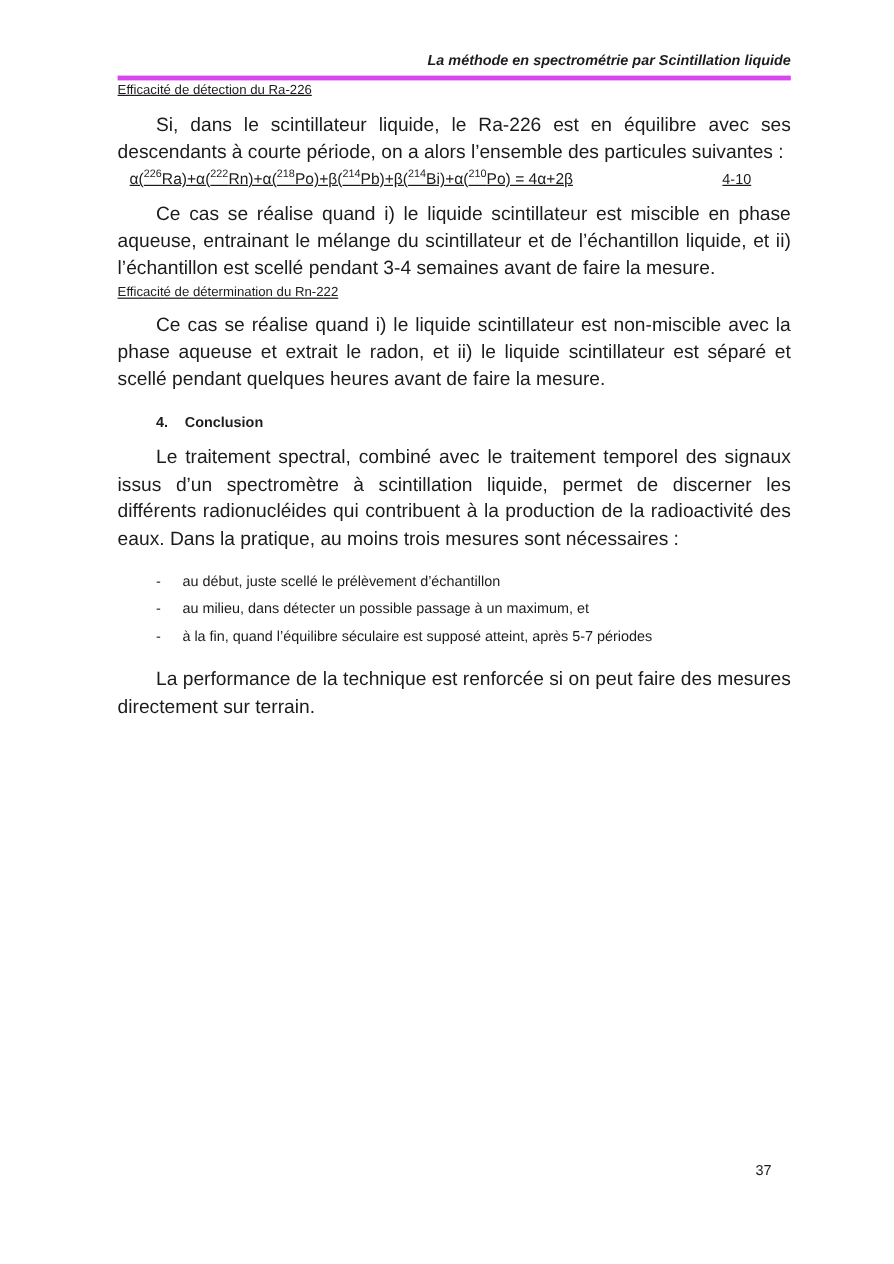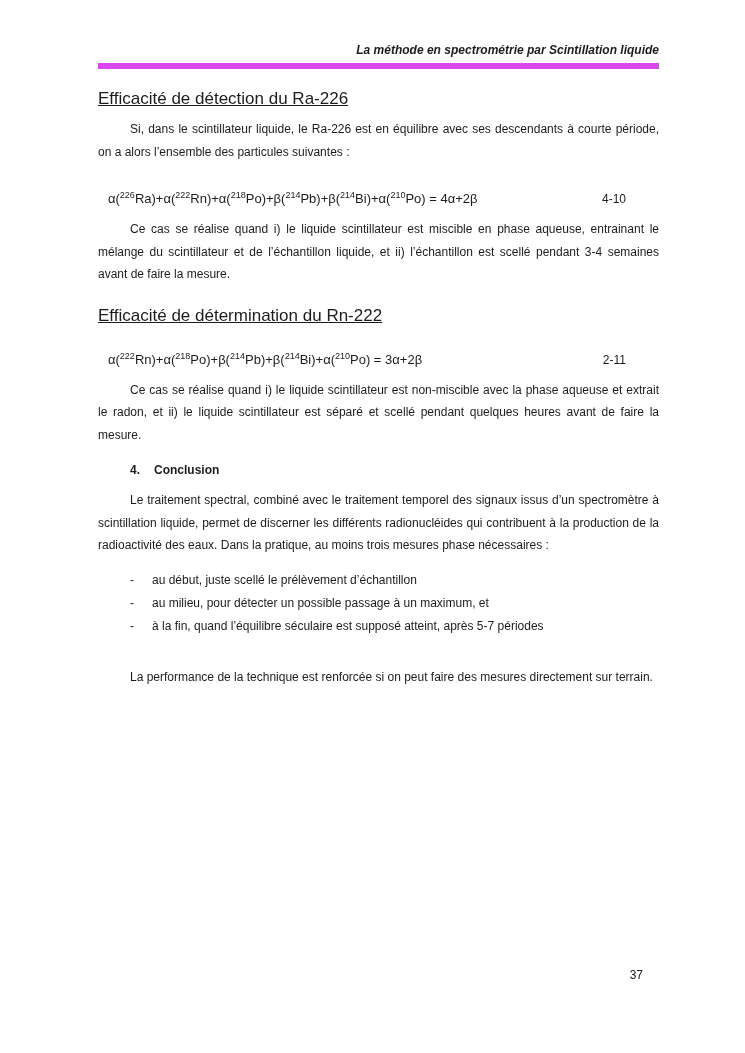--- a/index.html
+++ b/index.html
@@ -13,48 +13,47 @@
     box-sizing:border-box;
     padding:42px 86px 0 98px;
   }
   .header {
     text-align:right;
     font-style:italic;
     font-weight:bold;
     font-size:12px;
     line-height:16px;
     padding-bottom:5px;
-    border-bottom:6px solid #d946ef;
+    border-bottom:4px solid #d946ef;
   }
   .section-heading {
-    font-size:17px;
+    font-size:11px;
     line-height:16px;
     text-decoration:underline;
-    margin-top:22px;
   }
   .para {
     margin:0;
-    font-size:12px;
+    font-size:16px;
     line-height:22.5px;
     text-align:justify;
     text-indent:32px;
   }
   .mt-intro   { margin-top:11px; }
   .mt-aftereq { margin-top:26px; }
   .mt-follow  { margin-top:9px; }
   .eq-row {
     display:flex;
     justify-content:space-between;
     align-items:flex-start;
-    margin-top:26px;
     padding-left:10px;
     padding-right:33px;
     font-size:13px;
     line-height:20px;
     white-space:nowrap;
+    text-decoration:underline;
   }
   .eq sup { font-size:9px; line-height:0; }
   .eq-num { font-size:12px; }
   .concl-heading {
     display:flex;
     font-weight:bold;
     font-size:12px;
     line-height:16px;
     margin-top:16px;
     padding-left:32px;
@@ -93,47 +92,43 @@
     <span class="eq"><span>α(</span><sup>226</sup><span>Ra)+α(</span><sup>222</sup><span>Rn)+α(</span><sup>218</sup><span>Po)+β(</span><sup>214</sup><span>Pb)+β(</span><sup>214</sup><span>Bi)+α(</span><sup>210</sup><span>Po) = 4α+2β</span></span>
     <span class="eq-num">4-10</span>
   </div>
 
 
   <p class="para mt-follow">Ce cas se réalise quand i) le liquide scintillateur est miscible en phase aqueuse, entrainant le mélange du scintillateur et de l’échantillon liquide, et ii) l’échantillon est scellé pendant 3-4 semaines avant de faire la mesure.</p>
 
   <div class="section-heading">Efficacité de détermination du Rn-222</div>
 
 
-  <div class="eq-row">
-    <span class="eq"><span>α(</span><sup>222</sup><span>Rn)+α(</span><sup>218</sup><span>Po)+β(</span><sup>214</sup><span>Pb)+β(</span><sup>214</sup><span>Bi)+α(</span><sup>210</sup><span>Po) = 3α+2β</span></span>
-    <span class="eq-num">2-11</span>
-  </div>
 
 
   <p class="para mt-follow">Ce cas se réalise quand i) le liquide scintillateur est non-miscible avec la phase aqueuse et extrait le radon, et ii) le liquide scintillateur est séparé et scellé pendant quelques heures avant de faire la mesure.</p>
 
   <div class="concl-heading">
     <span class="concl-number">4.</span>
     <span>Conclusion</span>
   </div>
 
-  <p class="para mt-intro">Le traitement spectral, combiné avec le traitement temporel des signaux issus d’un spectromètre à scintillation liquide, permet de discerner les différents radionucléides qui contribuent à la production de la radioactivité des eaux. Dans la pratique, au moins trois mesures phase nécessaires :</p>
+  <p class="para mt-intro">Le traitement spectral, combiné avec le traitement temporel des signaux issus d’un spectromètre à scintillation liquide, permet de discerner les différents radionucléides qui contribuent à la production de la radioactivité des eaux. Dans la pratique, au moins trois mesures sont nécessaires :</p>
 
   <div class="bullet-list">
     <div class="bullet-row">
       <span class="dash">-</span>
       <span class="bullet-text">au début, juste scellé le prélèvement d’échantillon</span>
     </div>
     <div class="bullet-row">
       <span class="dash">-</span>
-      <span class="bullet-text">au milieu, pour détecter un possible passage à un maximum, et</span>
+      <span class="bullet-text">au milieu, dans détecter un possible passage à un maximum, et</span>
     </div>
     <div class="bullet-row">
       <span class="dash">-</span>
       <span class="bullet-text">à la fin, quand l’équilibre séculaire est supposé atteint, après 5-7 périodes</span>
     </div>
   </div>
 
-  <p class="para" style="margin-top:28px">La performance de la technique est renforcée si on peut faire des mesures directement sur terrain.</p>
+  <p class="para" style="margin-top:14px">La performance de la technique est renforcée si on peut faire des mesures directement sur terrain.</p>
 
   <div class="page-number">37</div>
 
 </div>
 
 </body></html>

